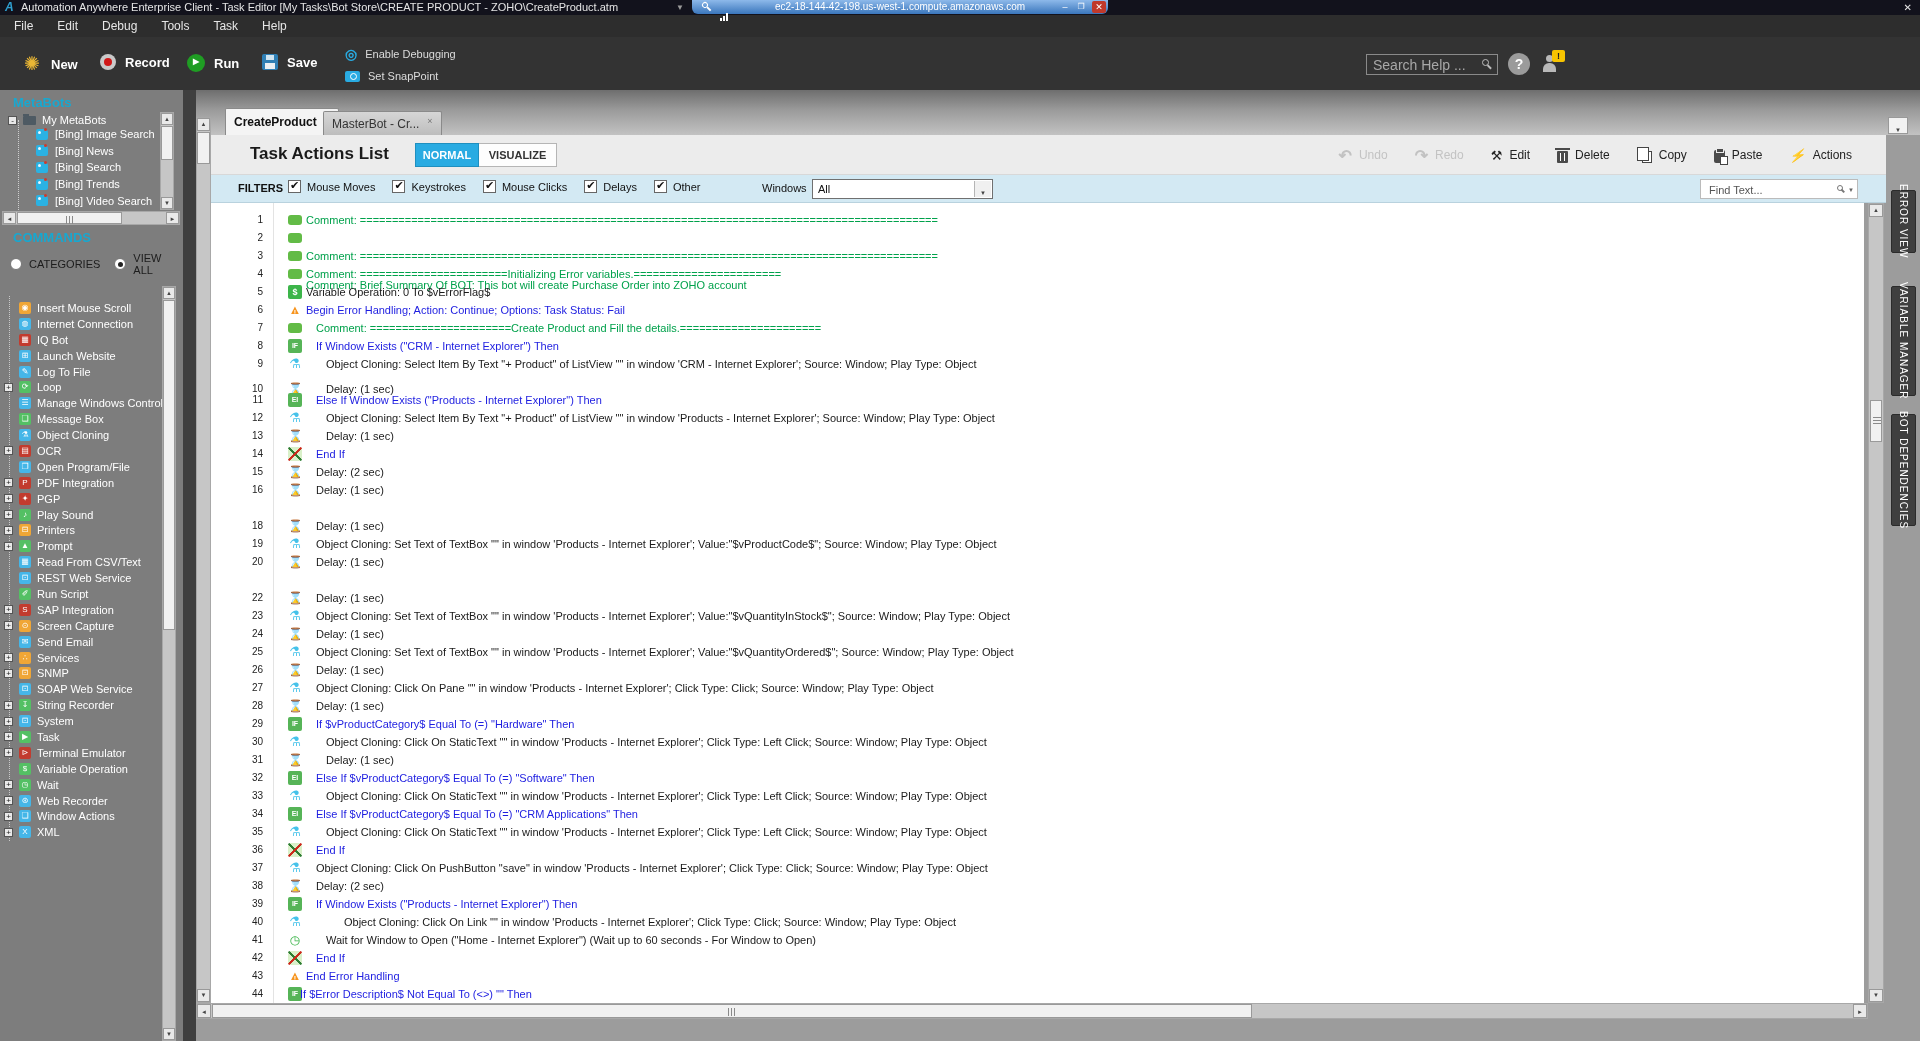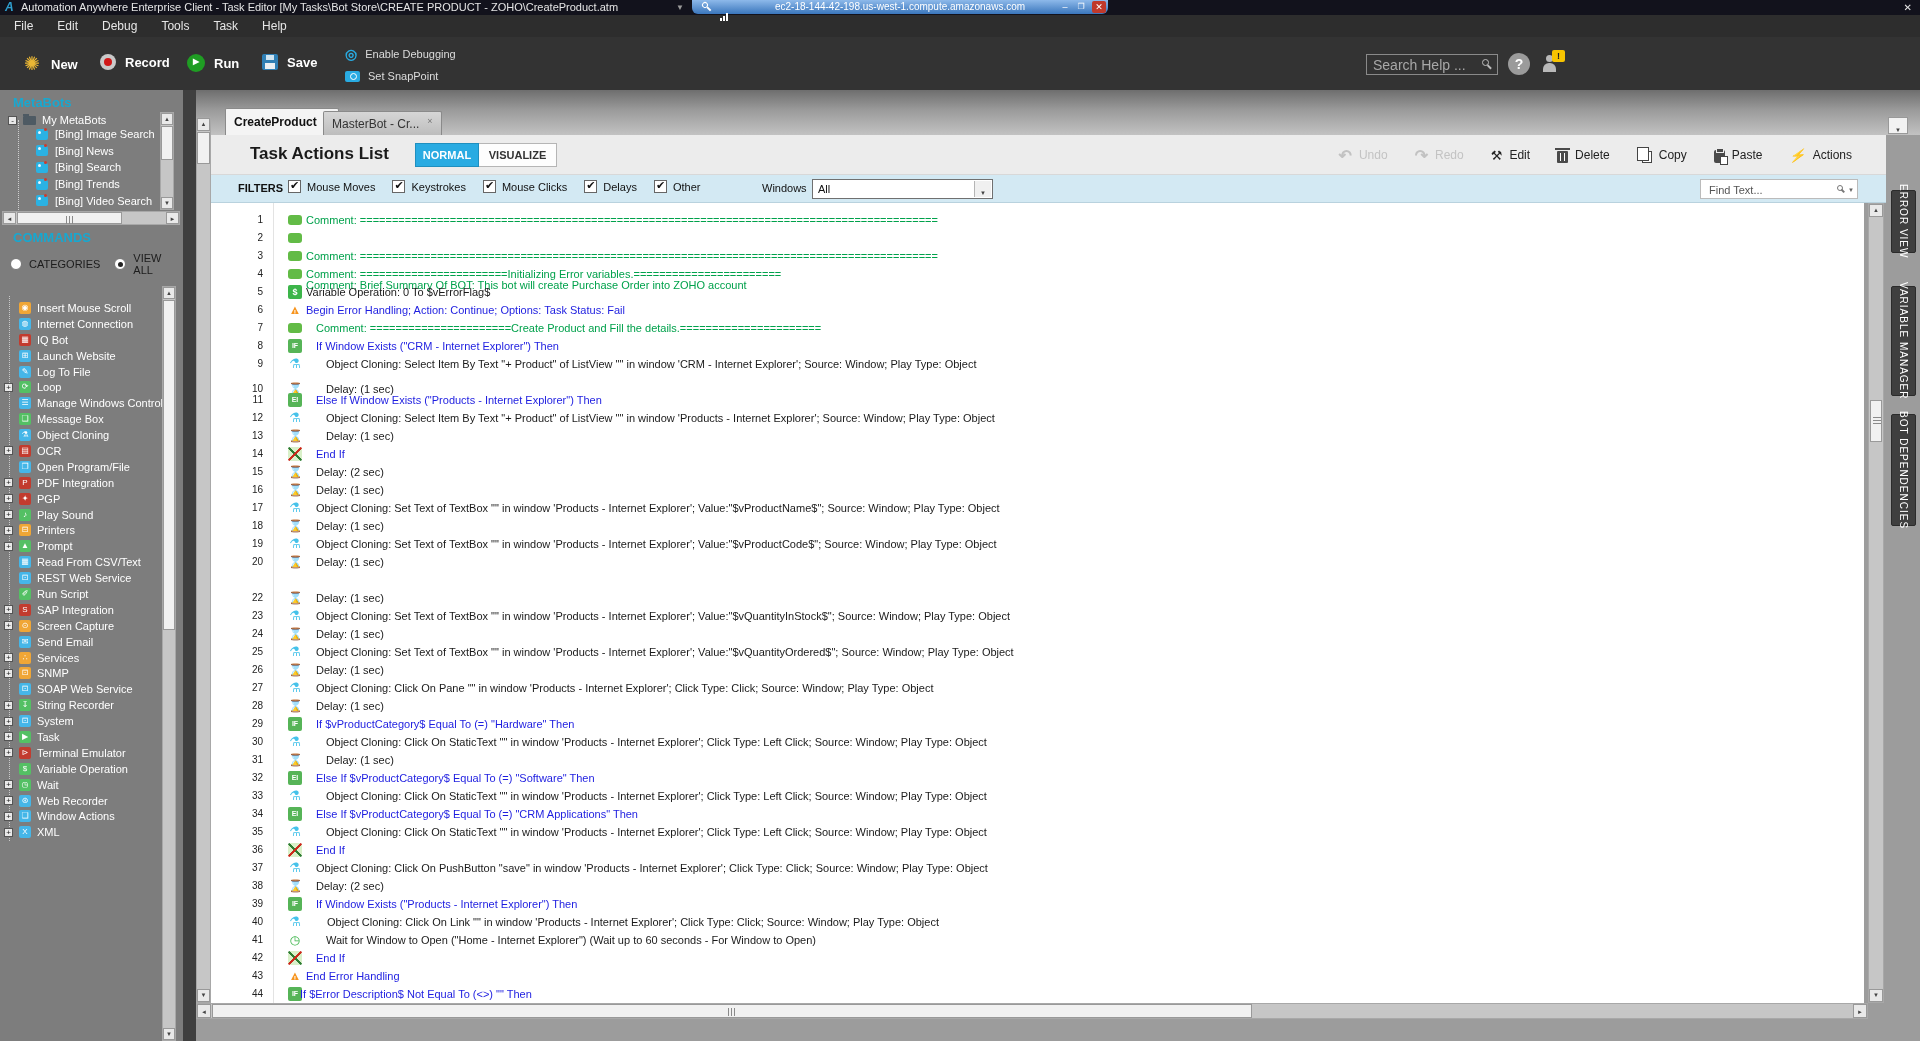--- a/index.html
+++ b/index.html
@@ -643,25 +643,20 @@
         <div class="trow" style="top: 260px;">
           <span class="tnum">15</span>
           <span class="tic ic-delay"></span>
           <span class="ttxt c-black" style="left: 105px;">Delay: (2 sec)</span>
         </div>
         <div class="trow" style="top: 278px;">
           <span class="tnum">16</span>
           <span class="tic ic-delay"></span>
           <span class="ttxt c-black" style="left: 105px;">Delay: (1 sec)</span>
         </div>
-        <div class="trow" style="top: 296px;">
-          <span class="tnum">17</span>
-          <span class="tic ic-clone"></span>
-          <span class="ttxt c-black" style="left: 105px;">Object Cloning: Set Text of TextBox "" in window 'Products - Internet Explorer'; Value:"$vProductName$"; Source: Window; Play Type: Object</span>
-        </div>
         <div class="trow" style="top: 314px;">
           <span class="tnum">18</span>
           <span class="tic ic-delay"></span>
           <span class="ttxt c-black" style="left: 105px;">Delay: (1 sec)</span>
         </div>
         <div class="trow" style="top: 332px;">
           <span class="tnum">19</span>
           <span class="tic ic-clone"></span>
           <span class="ttxt c-black" style="left: 105px;">Object Cloning: Set Text of TextBox "" in window 'Products - Internet Explorer'; Value:"$vProductCode$"; Source: Window; Play Type: Object</span>
         </div>
@@ -756,21 +751,21 @@
           <span class="ttxt c-black" style="left: 105px;">Delay: (2 sec)</span>
         </div>
         <div class="trow" style="top: 692px;">
           <span class="tnum">39</span>
           <span class="tic ic-if"></span>
           <span class="ttxt c-blue" style="left: 105px;">If Window Exists ("Products - Internet Explorer")  Then</span>
         </div>
         <div class="trow" style="top: 710px;">
           <span class="tnum">40</span>
           <span class="tic ic-clone"></span>
-          <span class="ttxt c-black" style="left: 116px;">Object Cloning: Click On Link "" in window 'Products - Internet Explorer'; Click Type: Click; Source: Window; Play Type: Object</span>
+          <span class="ttxt c-black" style="left: 133px;">Object Cloning: Click On Link "" in window 'Products - Internet Explorer'; Click Type: Click; Source: Window; Play Type: Object</span>
         </div>
         <div class="trow" style="top: 728px;">
           <span class="tnum">41</span>
           <span class="tic ic-wait"></span>
           <span class="ttxt c-black" style="left: 115px;">Wait for Window to Open ("Home - Internet Explorer") (Wait up to 60 seconds - For Window to Open)</span>
         </div>
         <div class="trow" style="top: 746px;">
           <span class="tnum">42</span>
           <span class="tic ic-endif"></span>
           <span class="ttxt c-blue" style="left: 105px;">End If</span>

